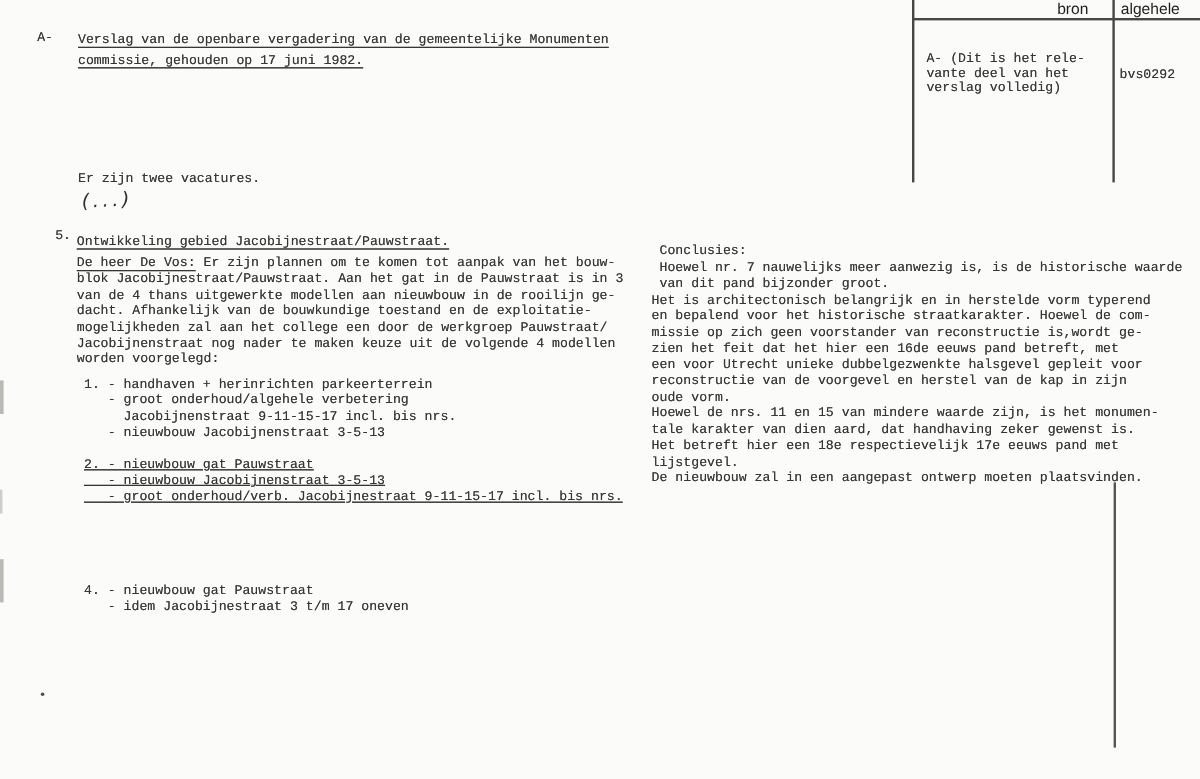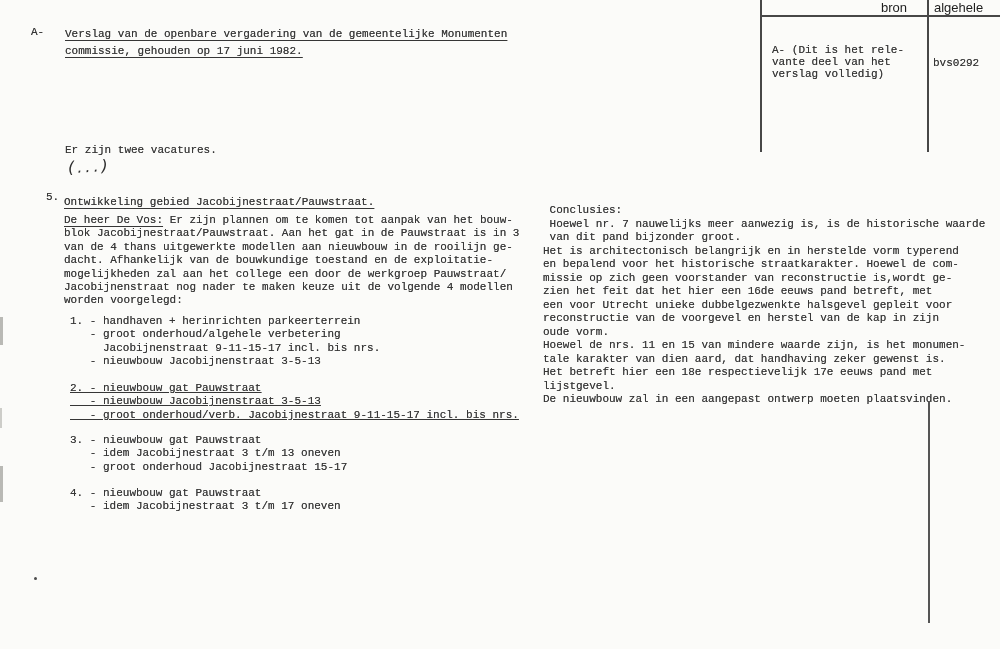--- a/index.html
+++ b/index.html
@@ -56,23 +56,20 @@
 Jacobijnenstraat nog nader te maken keuze uit de volgende 4 modellen
 worden voorgelegd:</span></pre>
 
   <pre class="mono" style="left:70px;top:315px;">1. - handhaven + herinrichten parkeerterrein
    - groot onderhoud/algehele verbetering
      Jacobijnenstraat 9-11-15-17 incl. bis nrs.
    - nieuwbouw Jacobijnenstraat 3-5-13</pre>
   <pre class="mono" style="left:70px;top:382px;text-decoration:underline;">2. - nieuwbouw gat Pauwstraat
    - nieuwbouw Jacobijnenstraat 3-5-13
    - groot onderhoud/verb. Jacobijnestraat 9-11-15-17 incl. bis nrs.</pre>
-  <pre class="mono" style="left:70px;top:434px;">3. - nieuwbouw gat Pauwstraat
-   - idem Jacobijnestraat 3 t/m 13 oneven
-   - groot onderhoud Jacobijnestraat 15-17</pre>
   <pre class="mono" style="left:70px;top:487px;">4. - nieuwbouw gat Pauwstraat
    - idem Jacobijnestraat 3 t/m 17 oneven</pre>
 
 
   <pre class="mono" style="left:543px;top:167px;line-height:13.5px;margin-top:37px;"><span> Conclusies:
 </span><span> Hoewel nr. 7 nauwelijks meer aanwezig is, is de historische waarde
  van dit pand bijzonder groot.
 Het is architectonisch belangrijk en in herstelde vorm typerend
 en bepalend voor het historische straatkarakter. Hoewel de com-
 missie op zich geen voorstander van reconstructie is,wordt ge-

